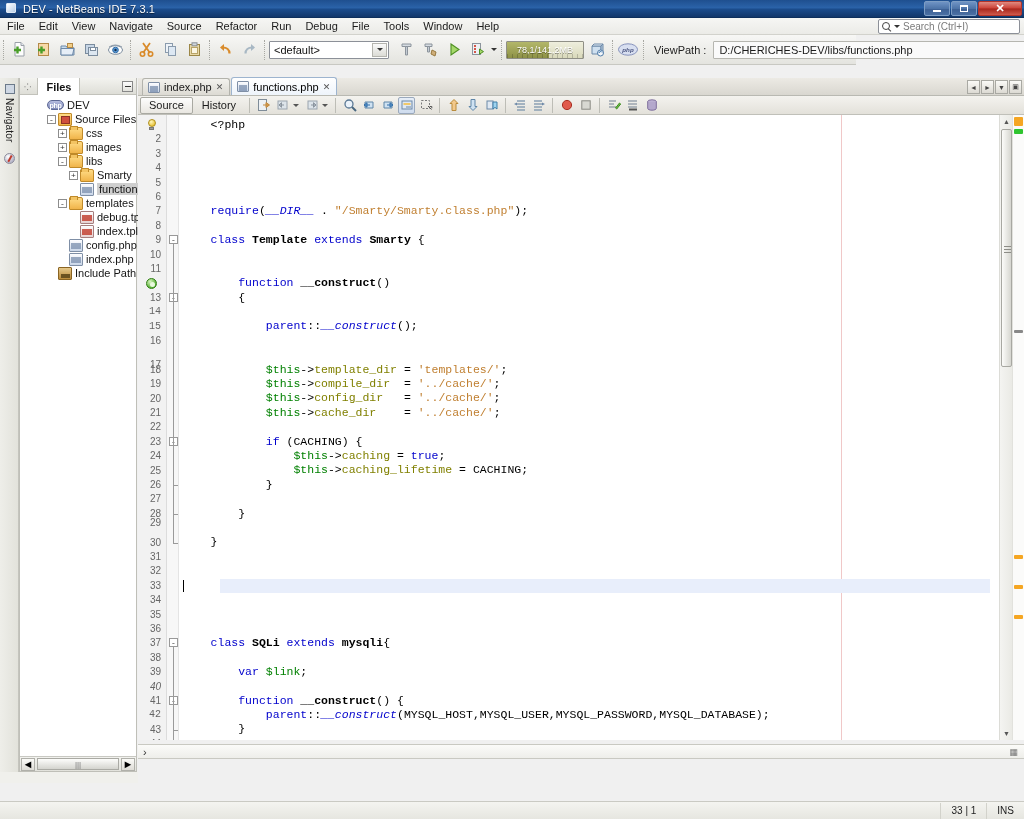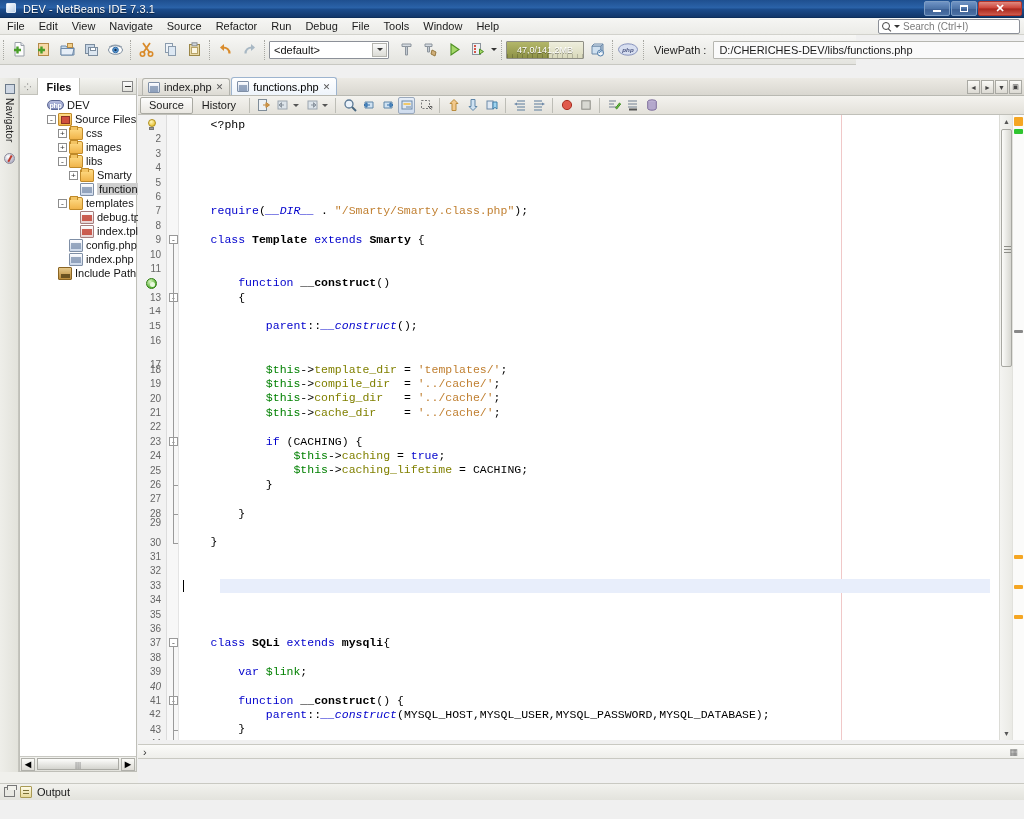--- a/index.html
+++ b/index.html
@@ -556,21 +556,21 @@
             <path d="M9.5 8l4 2.6-4 2.6z" fill="#a5d86a" stroke="#4e8f22"></path>
           </svg>
       </div>
       <span class="tri-dn"></span>
     </div>
     <span class="tsep"></span>
     <div class="tgroup">
       <div class="memgauge">
         <div class="fill"></div>
           <div class="ticks"></div>
-        <div class="txt">47,0/141,2MB</div>
+        <div class="txt">78,1/141,2MB</div>
       </div>
       <div class="tbtn">
         <svg width="17" height="17" viewBox="0 0 17 17">
             <path d="M3 5h9v8H3z" fill="#cfe0f0" stroke="#6d89a8"></path>
             <path d="M3 5l2-2h9l-2 2z" fill="#e4eef8" stroke="#6d89a8"></path>
             <path d="M12 5l2-2v8l-2 2z" fill="#b7cce0" stroke="#6d89a8"></path>
             <circle cx="11.5" cy="12" r="3" fill="#f2f6fa" stroke="#4f7ba8"></circle>
             <path d="M10 12a1.6 1.6 0 013 -.6" stroke="#2f6ca8" fill="none"></path>
           </svg>
       </div>
@@ -925,20 +925,19 @@
     </div>
 
     <div class="navline" style="position:absolute;left:0;right:0;bottom:13px;top:auto;">
       <span class="chev">›</span>
       <span class="rt">▦</span>
     </div>
   </div>
 
   <div class="lower-left"></div>
 
-  <div class="outputbar">
-    <span class="dock-ico"></span>
-    <span class="out-ico"></span>
-    <span class="out-label">Output</span>
+
+  <div class="statusbar">
+    <span class="sb-cell">33 | 1</span>
+    <span class="sb-cell">INS</span>
   </div>
 
-
 </div>
 
 </body></html>

